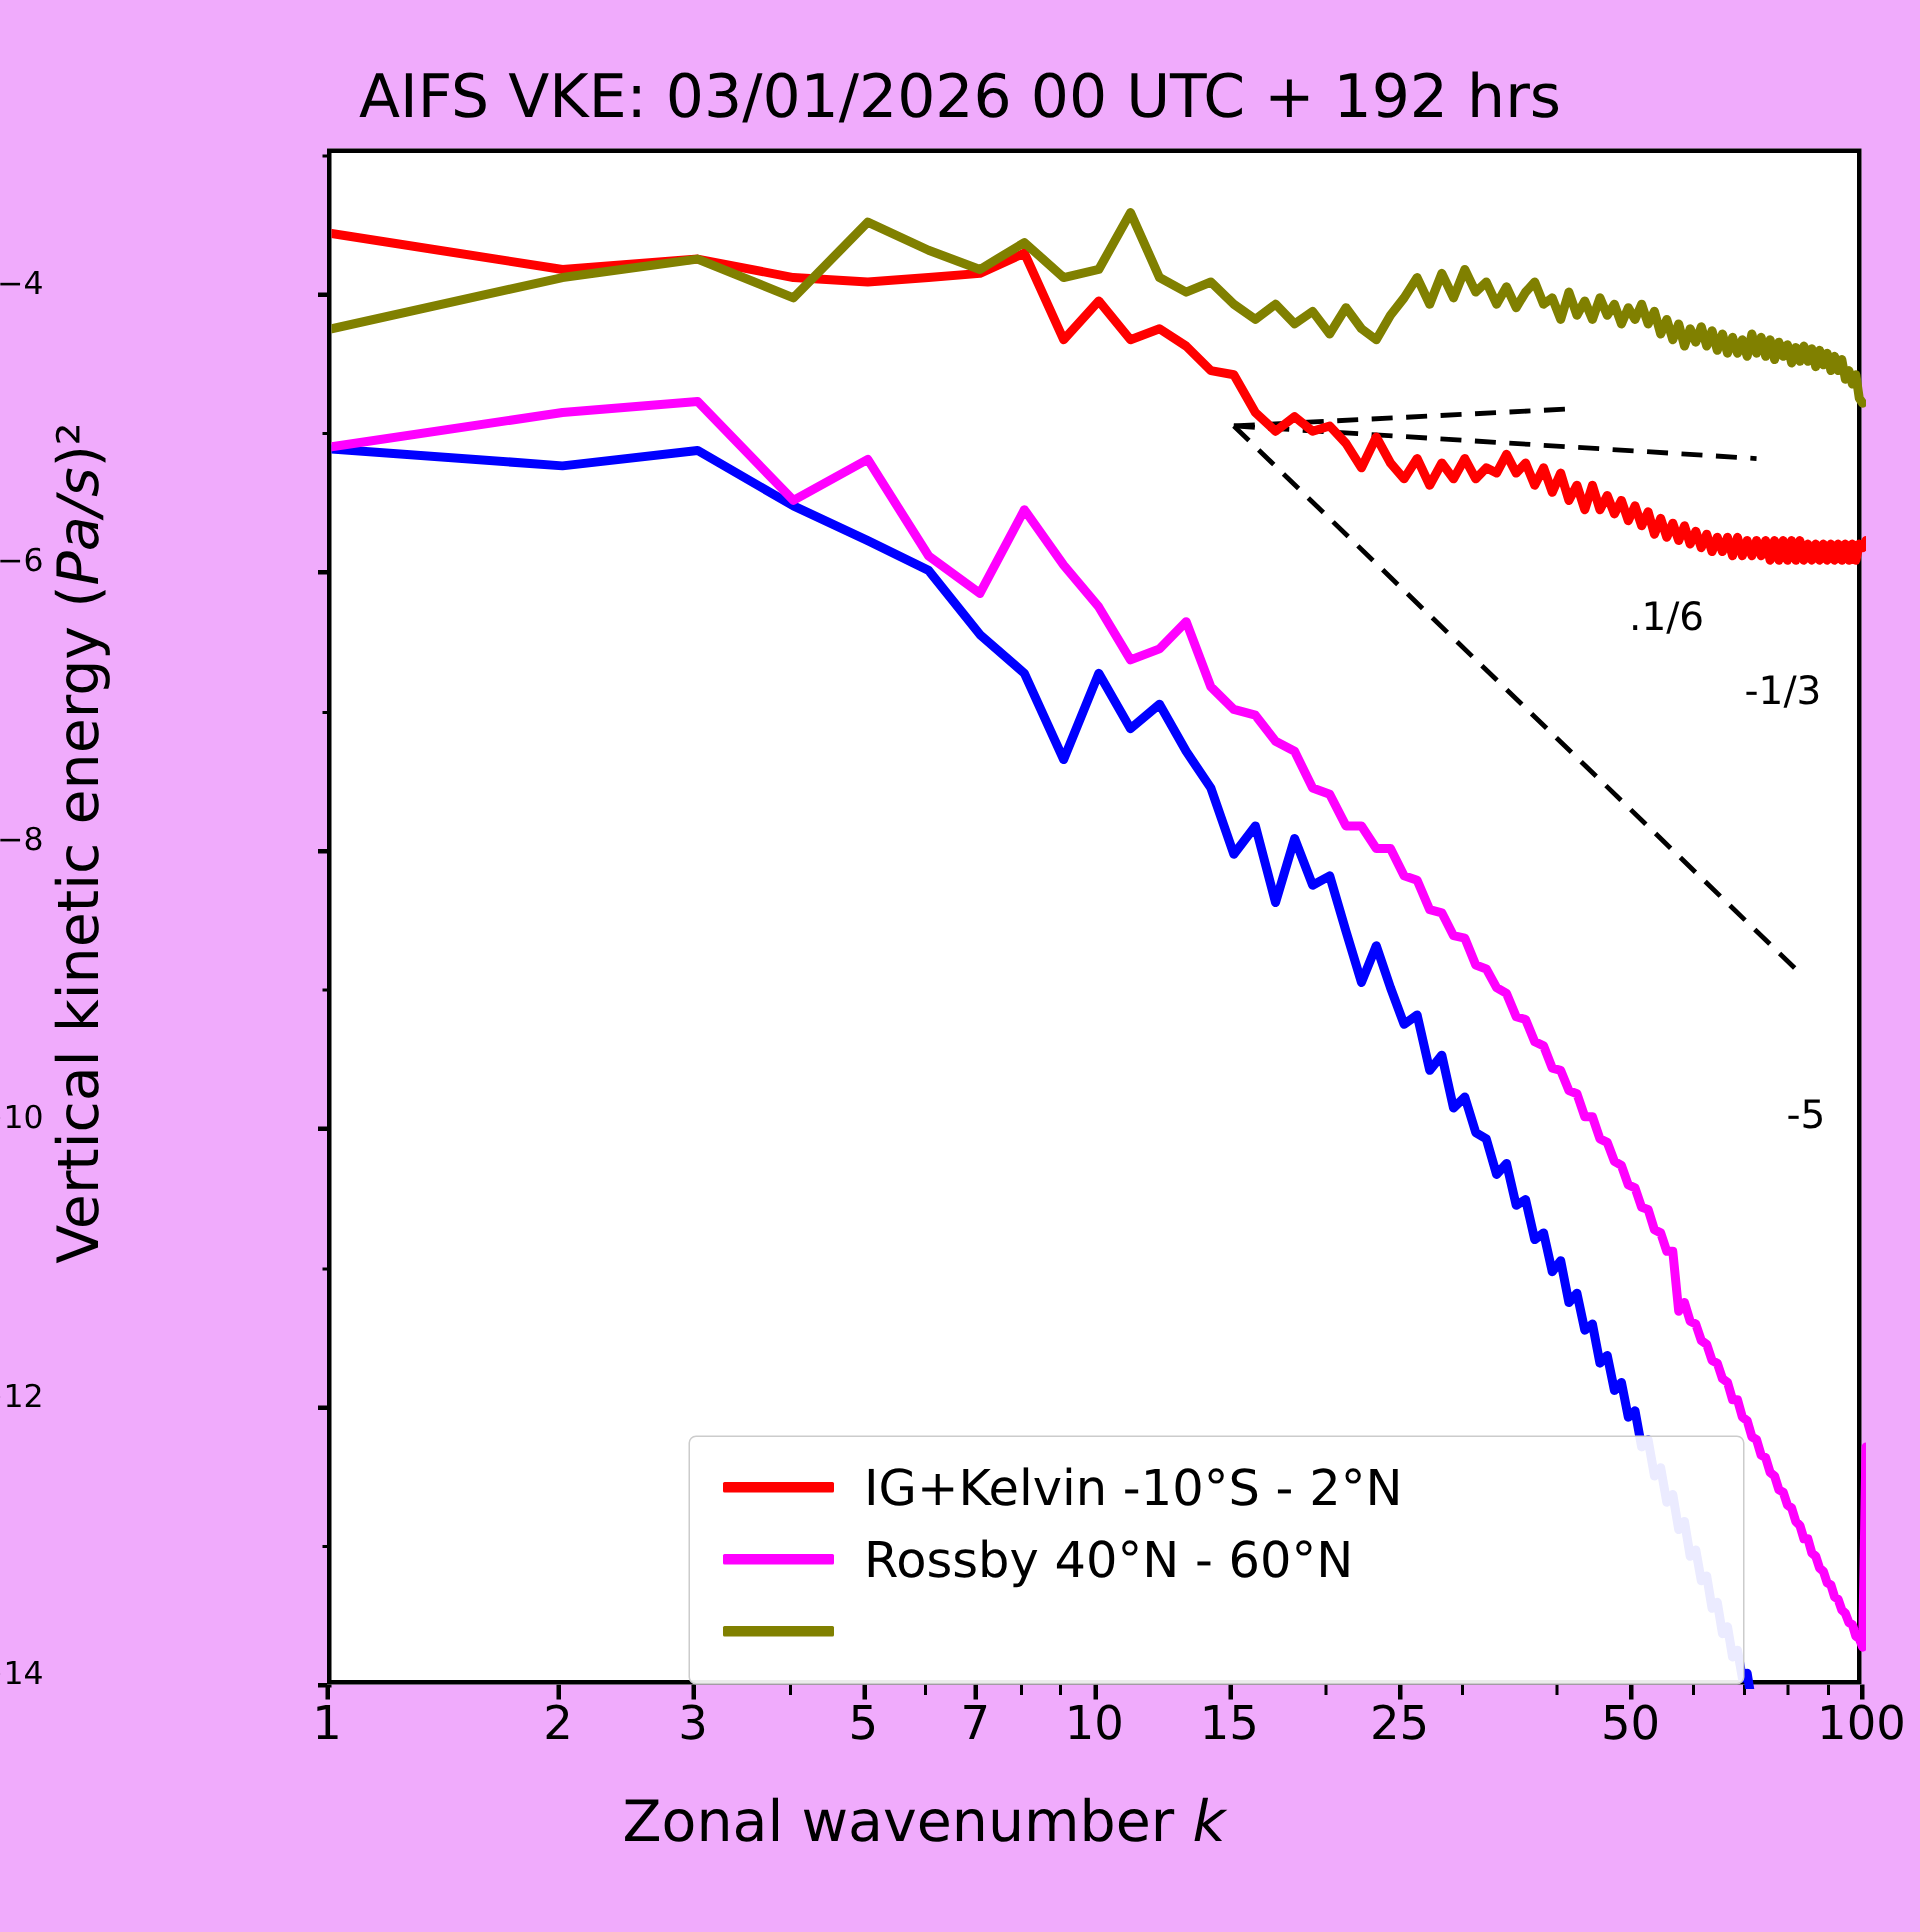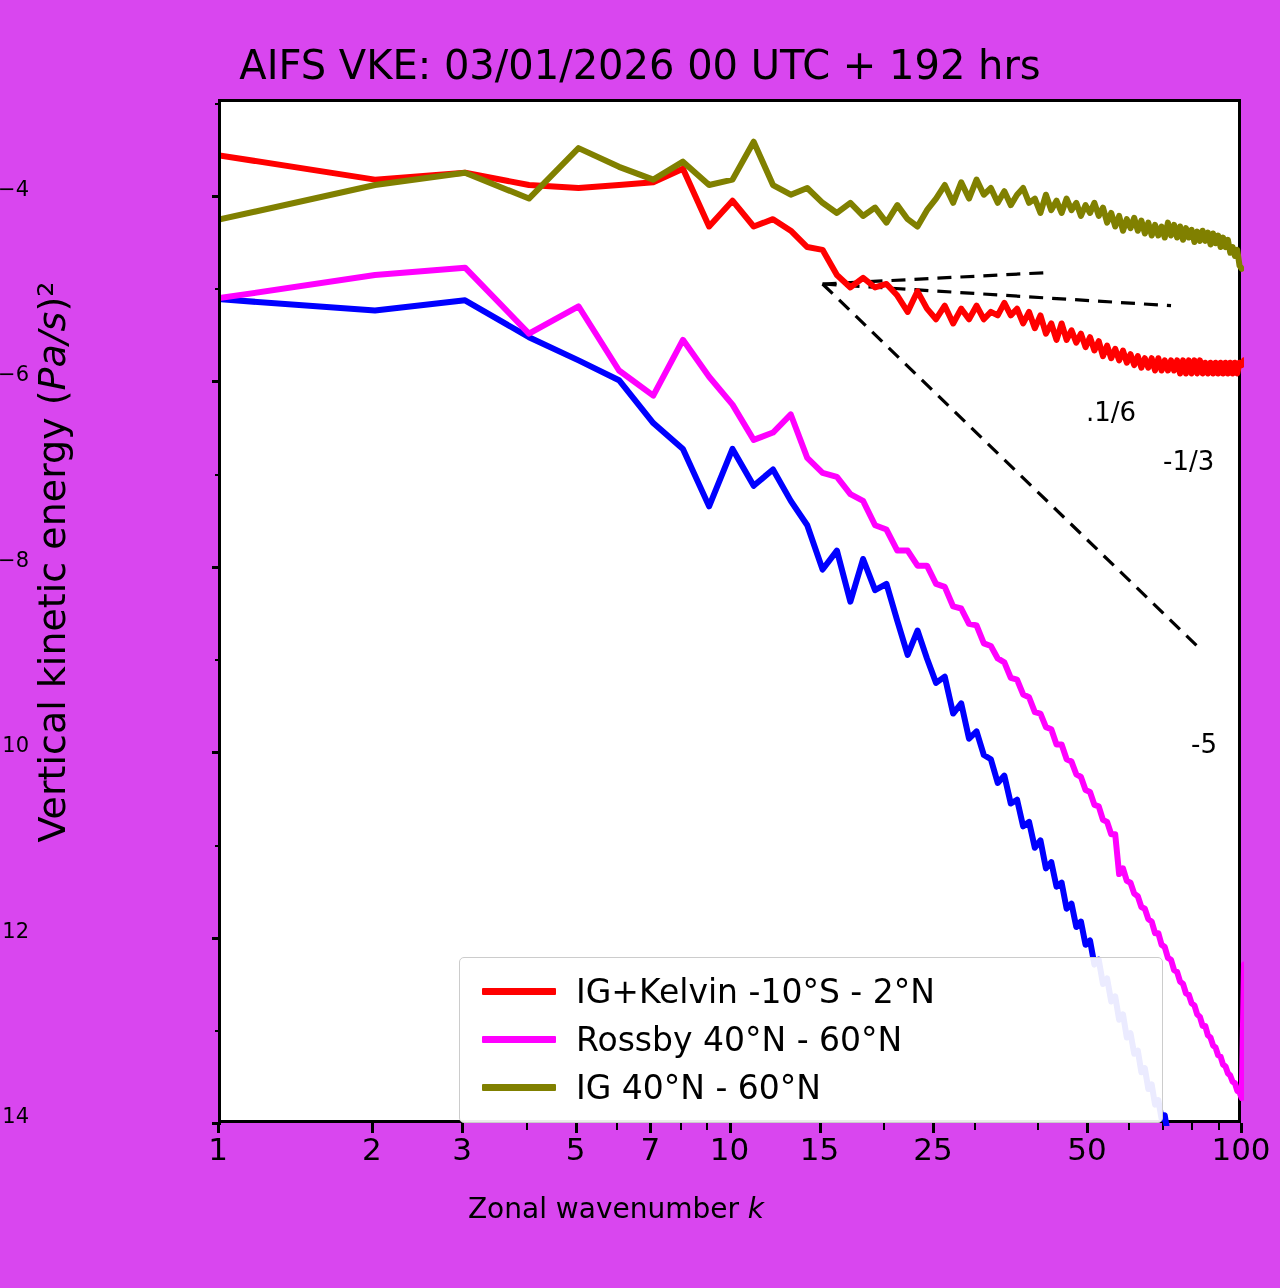--- a/index.html
+++ b/index.html
@@ -1,17 +1,17 @@
 <!DOCTYPE html>
 <html><head>
 <meta charset="utf-8">
 <style>
   html,body{margin:0;padding:0;background:#ffffff;}
   body{width:1280px;height:1288px;font-family:"DejaVu Sans",sans-serif;overflow:hidden;}
-  #root{position:relative;width:1280px;height:1288px;background:#d946ef;}
+  #root{position:relative;width:1280px;height:1288px;background:#f0abfc;}
 
   #chart-title{
     position:absolute;left:0;top:42px;width:1280px;text-align:center;
     font-size:40px;color:#000;font-family:"DejaVu Sans",sans-serif;
     letter-spacing:0px;white-space:nowrap;
   }
 
   #plot-area{
     position:absolute;left:218px;top:99px;width:1023px;height:1024px;
     border:3px solid #000;box-sizing:border-box;background:#fff;
@@ -32,21 +32,21 @@
     font-size:31px;color:#000;white-space:nowrap;text-align:right;
     transform:translateY(-50%);
   }
   .ytick-label sup{font-size:21px;vertical-align:super;}
   .ytick-mark{position:absolute;left:212px;width:9px;height:3px;background:#000;}
   .ytick-mark.minor{left:215px;width:6px;height:2px;}
 
   
   #x-axis-label{
     position:absolute;left:0;top:1192px;width:1232px;text-align:center;
-    font-size:28px;color:#000;white-space:nowrap;
+    font-size:38px;color:#000;white-space:nowrap;
   }
   #x-axis-label .ital{font-style:italic;}
   .xtick-label{
     position:absolute;top:1131px;font-size:31px;color:#000;
     transform:translateX(-50%);white-space:nowrap;
   }
   .xtick-mark{position:absolute;top:1123px;width:3px;height:10px;background:#000;}
   .xtick-mark.minor{top:1123px;width:2px;height:7px;}
 
   
@@ -147,21 +147,20 @@
       <div class="legend-row">
         <span class="legend-swatch" style="background:#ff0000"></span>
         <span class="legend-text">IG+Kelvin -10°S - 2°N</span>
       </div>
       <div class="legend-row">
         <span class="legend-swatch" style="background:#ff00ff"></span>
         <span class="legend-text">Rossby 40°N - 60°N</span>
       </div>
       <div class="legend-row">
         <span class="legend-swatch" style="background:#808000"></span>
-        <span class="legend-text">IG 40°N - 60°N</span>
       </div>
     </div>
 
 
     <div class="slope-label" id="lbl-p13" style="left:865px;top:295px;">.1/6</div>
     <div class="slope-label" id="lbl-m13" style="left:942px;top:344px;">-1/3</div>
     <div class="slope-label" id="lbl-m5" style="left:970px;top:627px;">-5</div>
   </div>
 
 </div>

